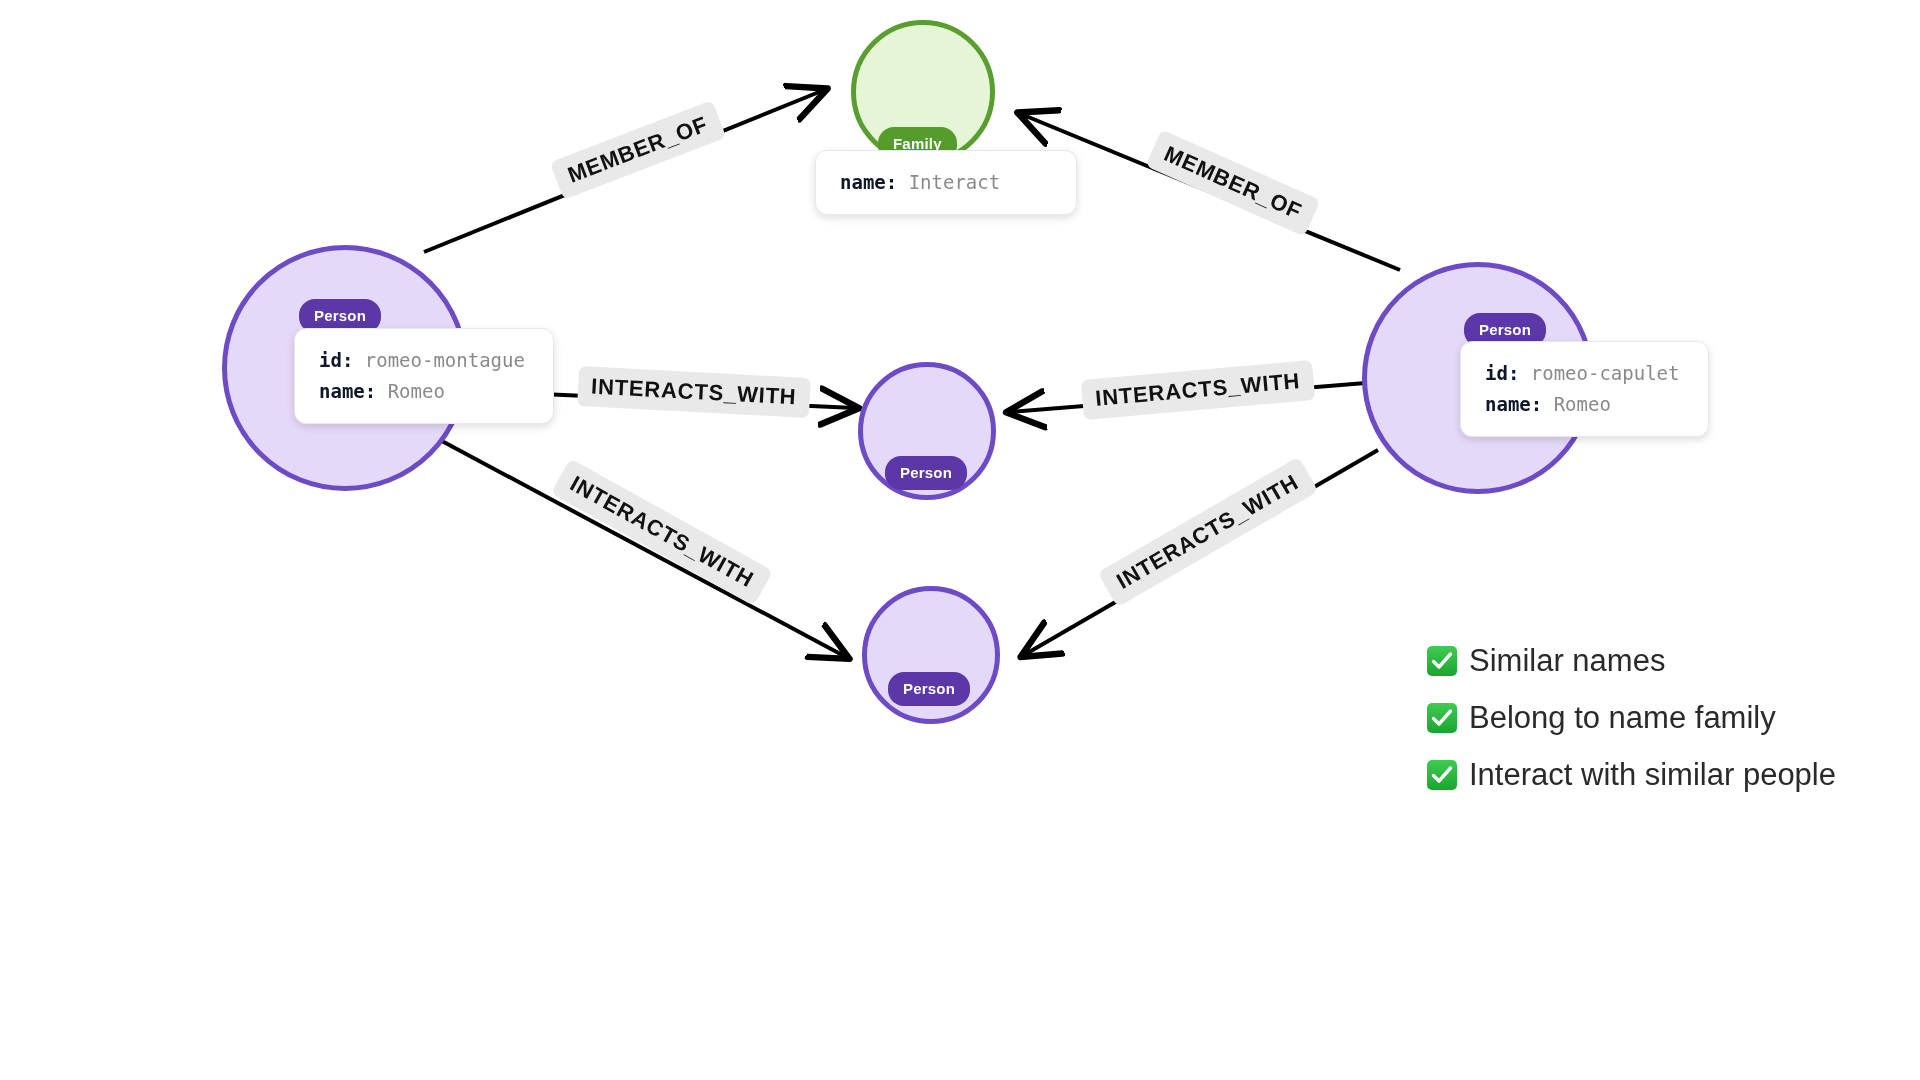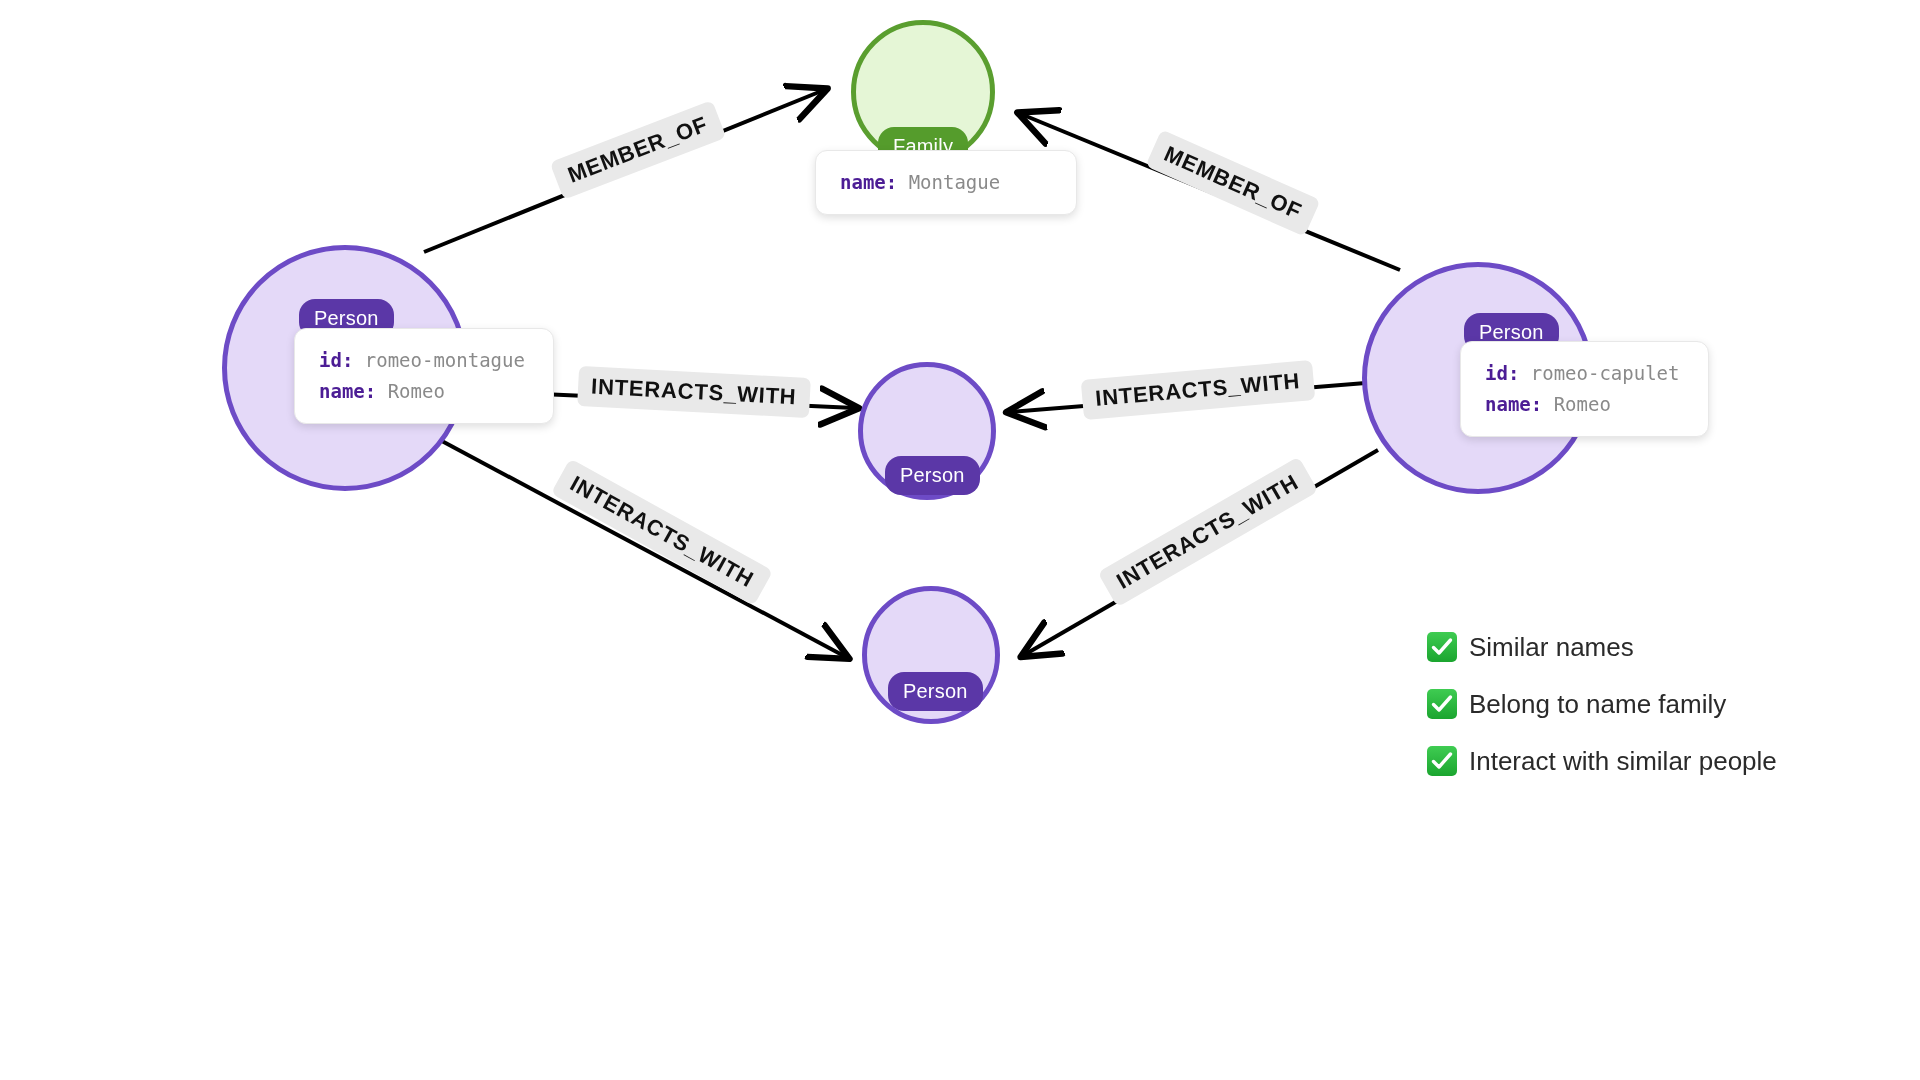--- a/index.html
+++ b/index.html
@@ -43,22 +43,22 @@
   .node-circle.family {
     background: #e5f6d6;
     border: 5px solid #5a9e2f;
   }
 
   
   .node-badge {
     position: absolute;
     border-radius: 16px;
     color: #ffffff;
-    font-weight: normal;
-    font-size: 20px;
+    font-weight: bold;
+    font-size: 15px;
     line-height: 1;
     padding: 9px 15px 10px 15px;
     white-space: nowrap;
     font-family: "Liberation Sans", sans-serif;
     letter-spacing: 0.2px;
   }
   .node-badge.person { background: #5b37a7; }
   .node-badge.family { background: #559c2c; }
 
   
@@ -72,21 +72,21 @@
     box-sizing: border-box;
     font-family: "DejaVu Sans Mono", monospace;
     font-size: 19px;
   }
   .prop-row {
     white-space: nowrap;
     line-height: 1.62;
     color: #7b7b7b;
   }
   .prop-key {
-    color: #4c1d95;
+    color: #0f172a;
     font-weight: bold;
   }
   .prop-val { color: #8a8a8a; }
 
   
   .edge-label {
     position: absolute;
     background: #e9e9e9;
     border-radius: 7px;
     color: #111111;
@@ -100,22 +100,23 @@
   }
 
   
   #checklist {
     position: absolute;
     left: 1427px;
     top: 632px;
   }
   .check-item {
     display: flex;
+    align-items: center;
     height: 57px;
-    font-size: 26px;
+    font-size: 31px;
     color: #2a2a2a;
     font-family: "Liberation Sans", sans-serif;
     white-space: nowrap;
   }
   .check-box {
     width: 30px;
     height: 30px;
     border-radius: 5px;
     background: linear-gradient(#3fcc52, #1ba52f);
     margin-right: 12px;
@@ -181,21 +182,21 @@
 
   <div class="node-badge person" style="left:1464px; top:313px;">Person</div>
 
   <div class="node-badge person" style="left:885px; top:456px;">Person</div>
 
   <div class="node-badge person" style="left:888px; top:672px;">Person</div>
 
   <div class="prop-card" style="left:815px; top:150px; width:262px;">
     <div class="prop-row">
       <span class="prop-key">name:</span>
-      <span class="prop-val">Montague</span>
+      <span class="prop-val">Interact</span>
     </div>
   </div>
 
   <div class="prop-card" style="left:294px; top:328px; width:260px;">
     <div class="prop-row">
       <span class="prop-key">id:</span>
       <span class="prop-val">romeo-montague</span>
     </div>
     <div class="prop-row">
       <span class="prop-key">name:</span>

